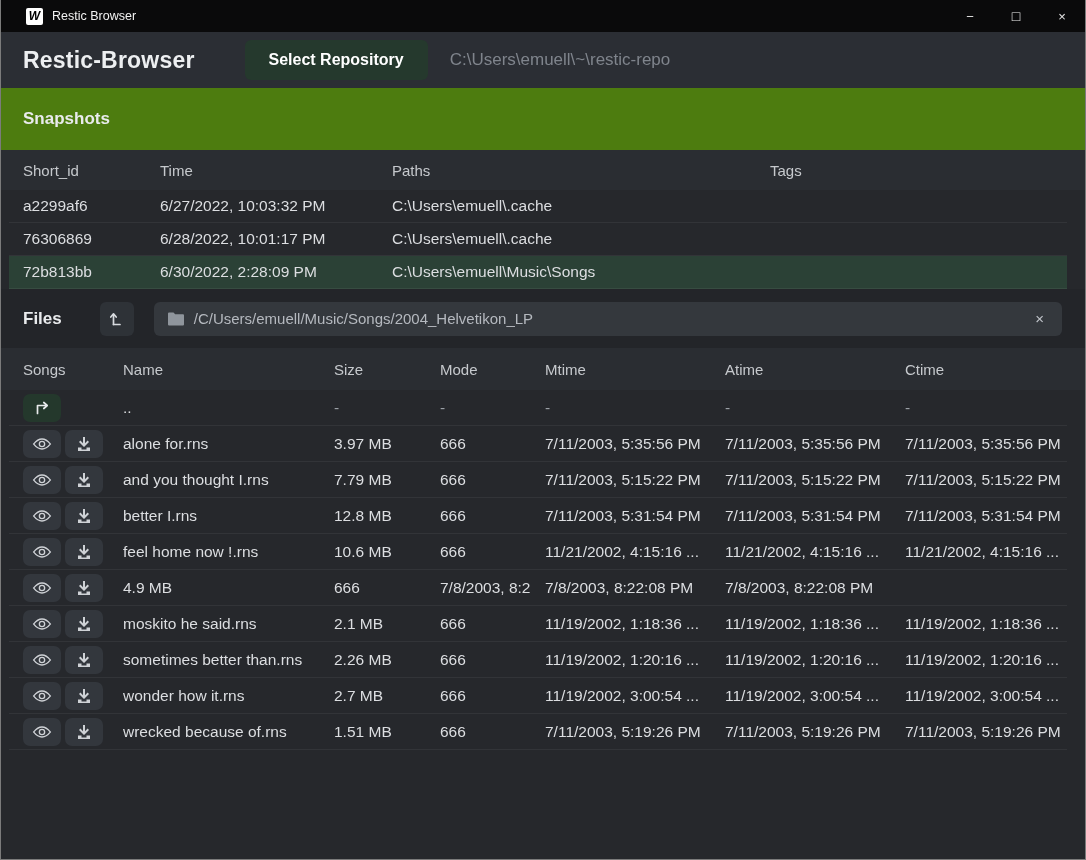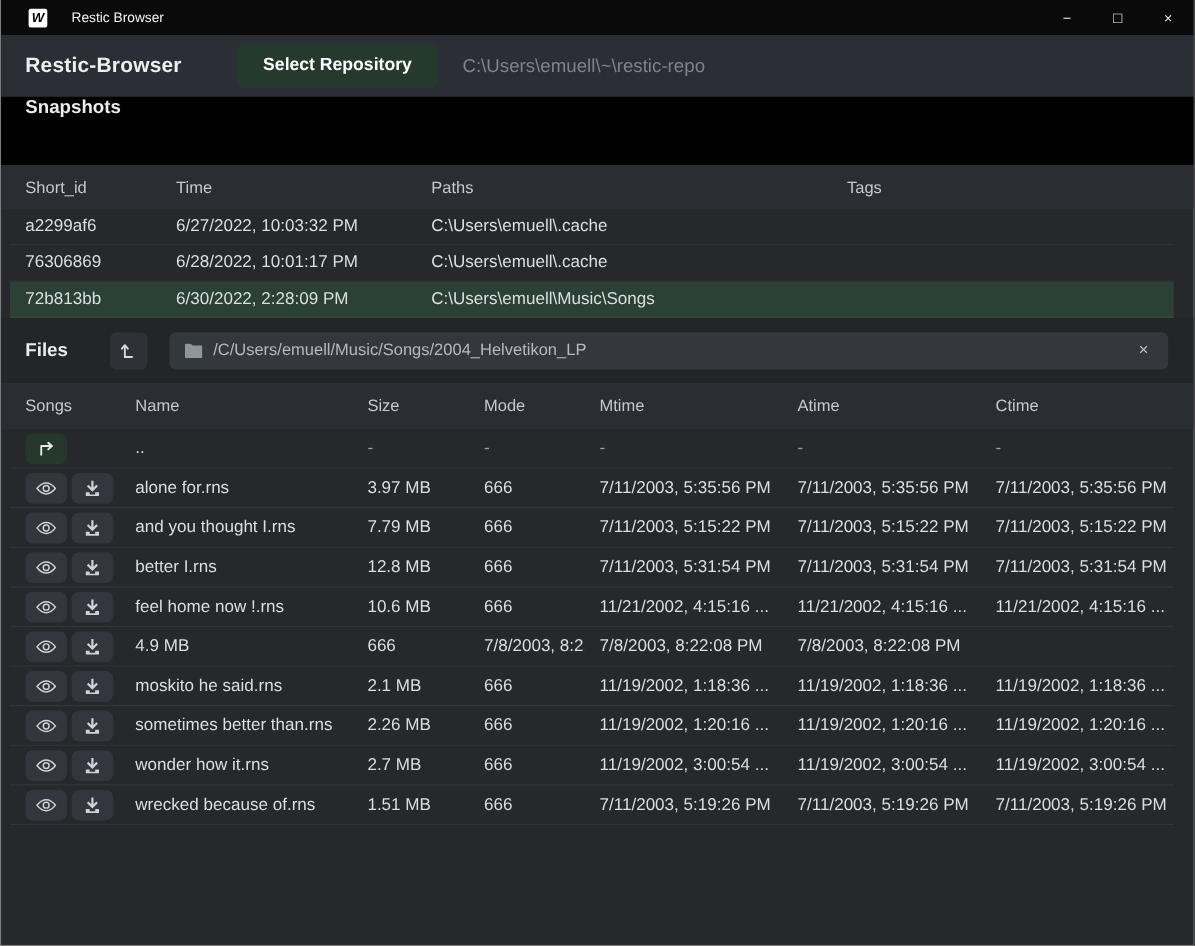--- a/index.html
+++ b/index.html
@@ -16,43 +16,43 @@
 
   
   .titlebar {
     height:32px; background:#0a0a0b; display:flex; align-items:center; flex:0 0 auto;
   }
   .logo {
     width:17px; height:17px; margin-left:25px; background:#ffffff; color:#000;
     font-weight:bold; font-size:12px; font-style:italic;
     display:flex; align-items:center; justify-content:center; border-radius:2px;
   }
-  .titlebar-title { margin-left:22px; font-size:12.5px; color:#f2f2f2; }
+  .titlebar-title { margin-left:9px; font-size:12.5px; color:#f2f2f2; }
   .win-controls { margin-left:auto; display:flex; height:100%; }
   .win-btn {
     width:46px; height:100%; display:flex; align-items:center; justify-content:center;
     color:#e9e9e9; font-size:13px; cursor:default;
   }
   .win-btn.maxi { font-size:14px; }
 
   
   .appheader {
     height:56px; background:#2b2e34; display:flex; align-items:center;
     padding:0 22px; flex:0 0 auto;
   }
-  .app-title { font-size:19px; font-weight:bold; color:#edeff1; letter-spacing:.2px; }
+  .app-title { font-size:23px; font-weight:bold; color:#edeff1; letter-spacing:.2px; }
   .select-repo {
     margin-left:50px; background:#25392d; color:#ffffff; border:none; border-radius:6px;
     font-family:inherit; font-size:16px; font-weight:bold; padding:11px 24px; cursor:pointer;
   }
   .repo-path { margin-left:22px; font-size:17px; color:#7f848c; }
 
   
   .section-strip {
-    height:62px; background:#000000; display:flex; align-items:flex-start;
+    height:62px; background:#4d7c0f; display:flex; align-items:center;
     padding:0 22px; flex:0 0 auto;
   }
   .section-title { font-size:17px; font-weight:bold; color:#e9ebed; }
 
   
   .snap-grid  { display:grid; grid-template-columns:94px 189px 335px 331px 1fr; align-items:center;gap:43px; }
   .files-grid { display:grid; grid-template-columns:100px 211px 106px 105px 180px 180px 1fr; align-items:center; }
   .cell { padding-left:14px; font-size:15.5px; color:#dcdee1; white-space:nowrap; overflow:hidden; }
   .table-header {
     background:#2a2d32; padding:0 18px 0 8px; flex:0 0 auto;

